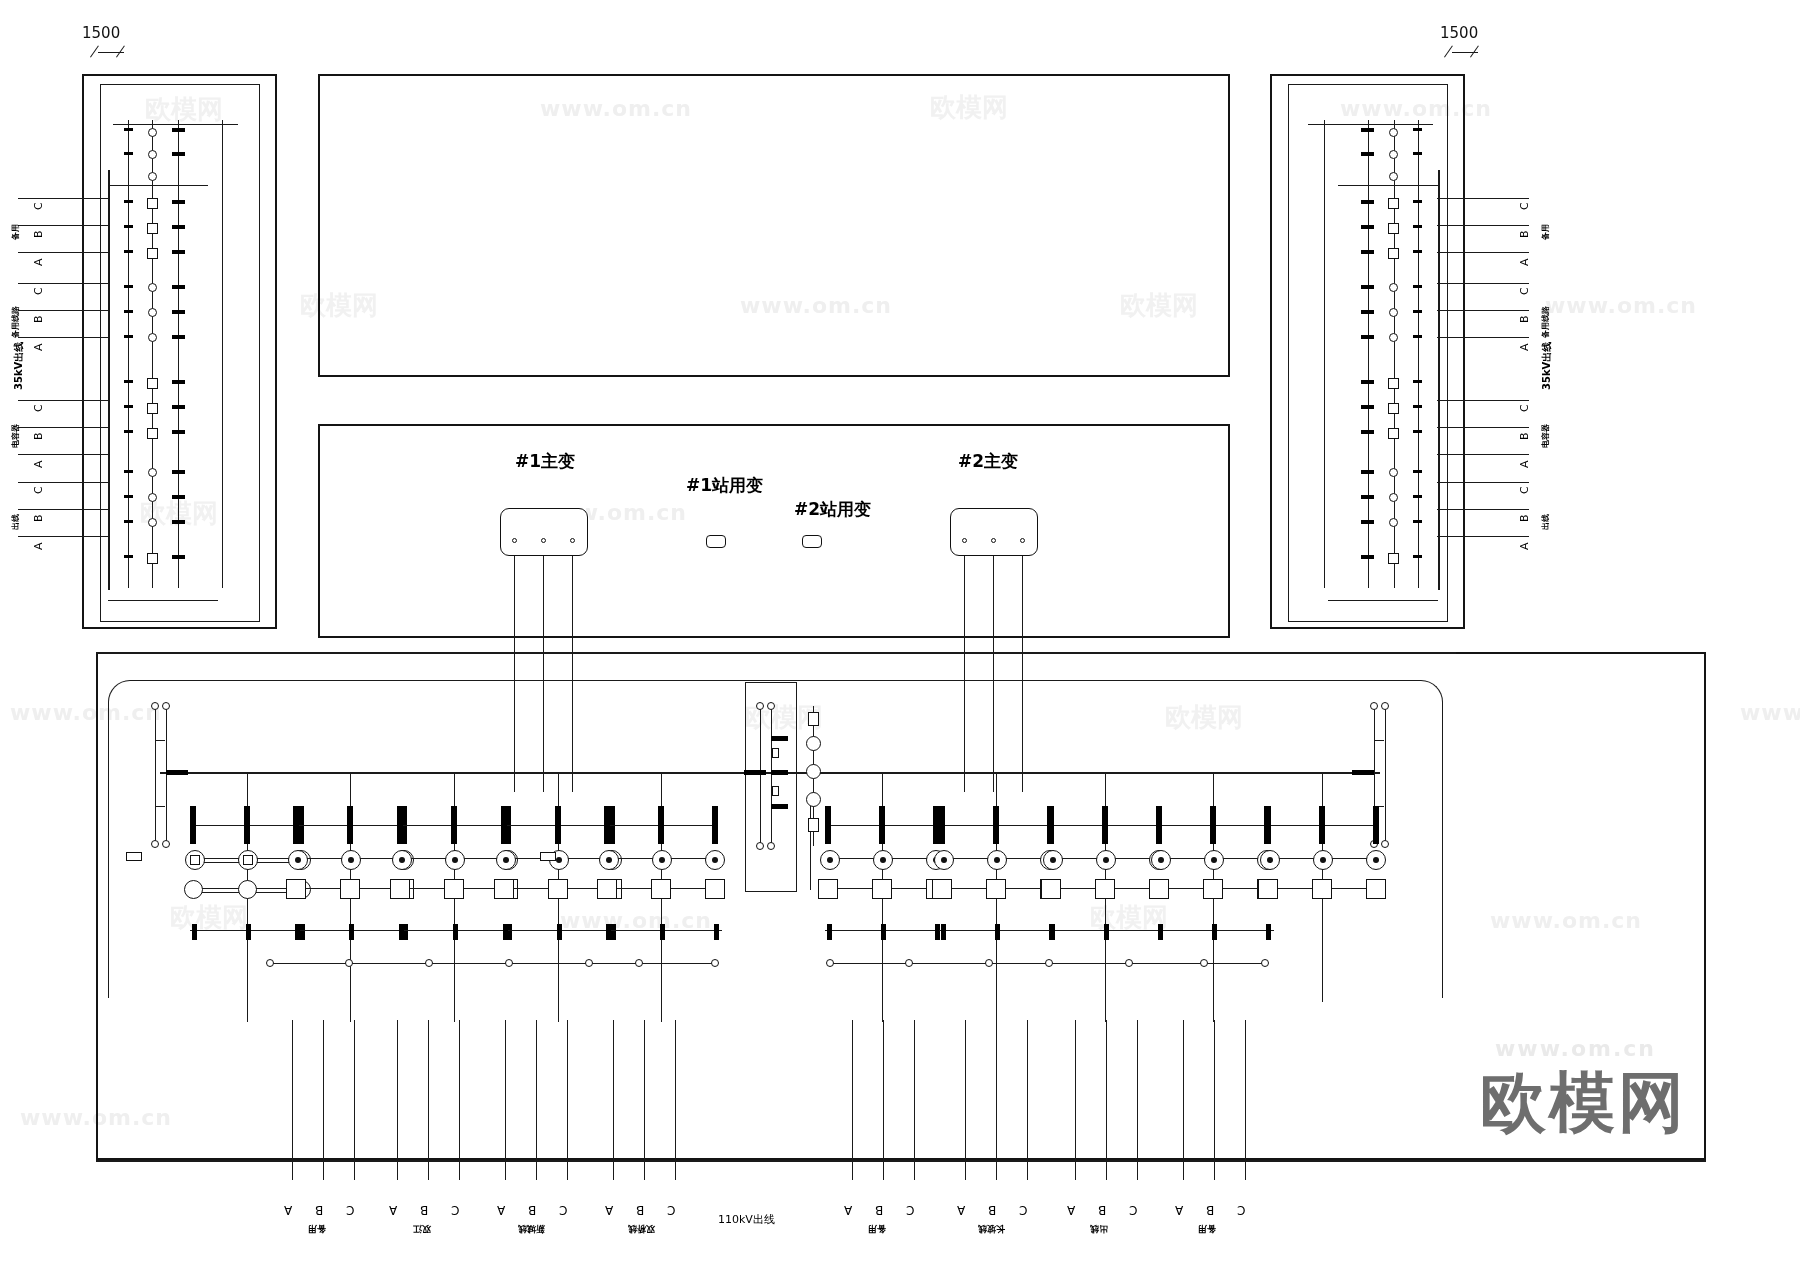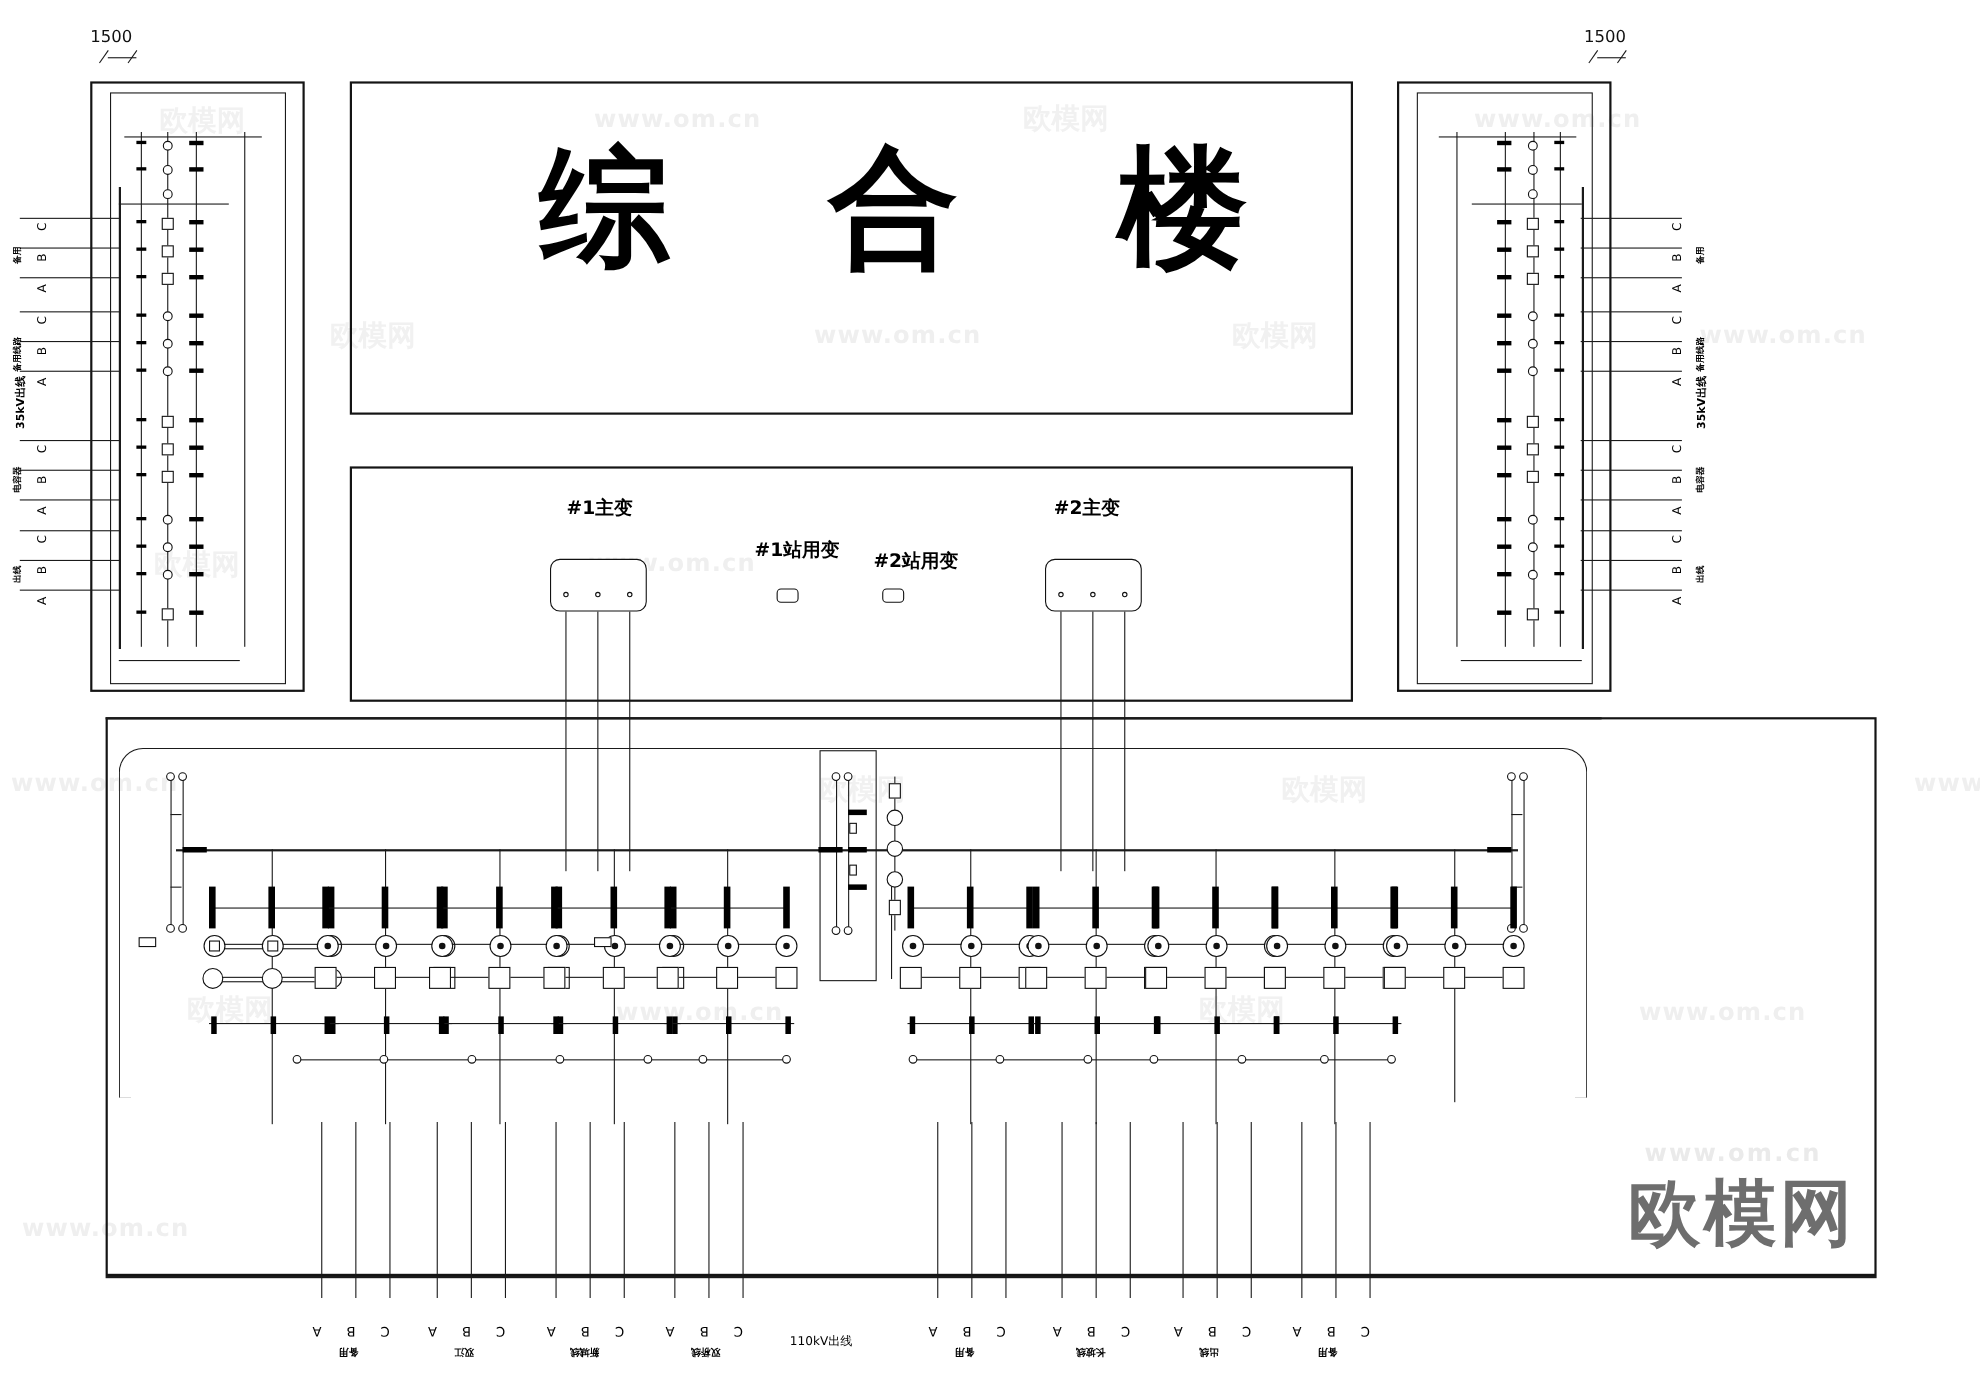--- a/index.html
+++ b/index.html
@@ -151,21 +151,20 @@
   <div>
     <div class="dim-text" style="left:1440px; top:24px;">1500</div>
     <div class="hline" style="left:1452px; top:52px; width:26px;"></div>
     <div class="hline" style="left:1444px; top:57px; width:14px; transform:rotate(-55deg); transform-origin:0 0;"></div>
     <div class="hline" style="left:1470px; top:57px; width:14px; transform:rotate(-55deg); transform-origin:0 0;"></div>
   </div>
 
   <div>
     <div class="box2" style="left:318px; top:74px; width:912px; height:303px;"></div>
   </div>
-  <div class="main-title" style="left:490px; top:110px;">综 合 楼</div>
 
   <div>
     <div class="box2" style="left:318px; top:424px; width:912px; height:214px;"></div>
   </div>
 
   <div>
     <div class="eq-label" style="left:515px; top:450px;">#1主变</div>
     <div class="xfmr" style="left:500px; top:508px; width:88px; height:48px;"></div>
     <div class="nub" style="left:512px; top:538px;"></div>
     <div class="nub" style="left:541px; top:538px;"></div>
@@ -181,21 +180,21 @@
     <div class="xfmr" style="left:950px; top:508px; width:88px; height:48px;"></div>
     <div class="nub" style="left:962px; top:538px;"></div>
     <div class="nub" style="left:991px; top:538px;"></div>
     <div class="nub" style="left:1020px; top:538px;"></div>
     <div class="vline" style="left:964px; top:556px; height:236px;"></div>
     <div class="vline" style="left:993px; top:556px; height:236px;"></div>
     <div class="vline" style="left:1022px; top:556px; height:236px;"></div>
   </div>
 
   <div>
-    <div class="eq-label" style="left:686px; top:488px;text-align:center;">#1站用变</div>
+    <div class="eq-label" style="left:686px; top:474px;text-align:center;">#1站用变</div>
     <div class="xfmr-sm" style="left:706px; top:535px; width:20px; height:13px;"></div>
   </div>
   <div>
     <div class="eq-label" style="left:794px; top:498px;">#2站用变</div>
     <div class="xfmr-sm" style="left:802px; top:535px; width:20px; height:13px;"></div>
   </div>
 
   <div>
 
     <div class="box2" style="left:82px; top:74px; width:195px; height:555px;"></div>

